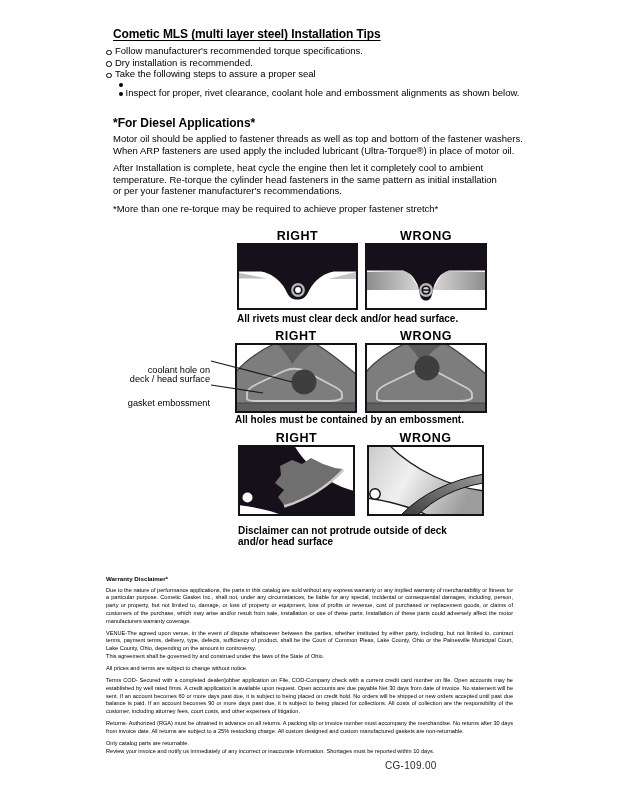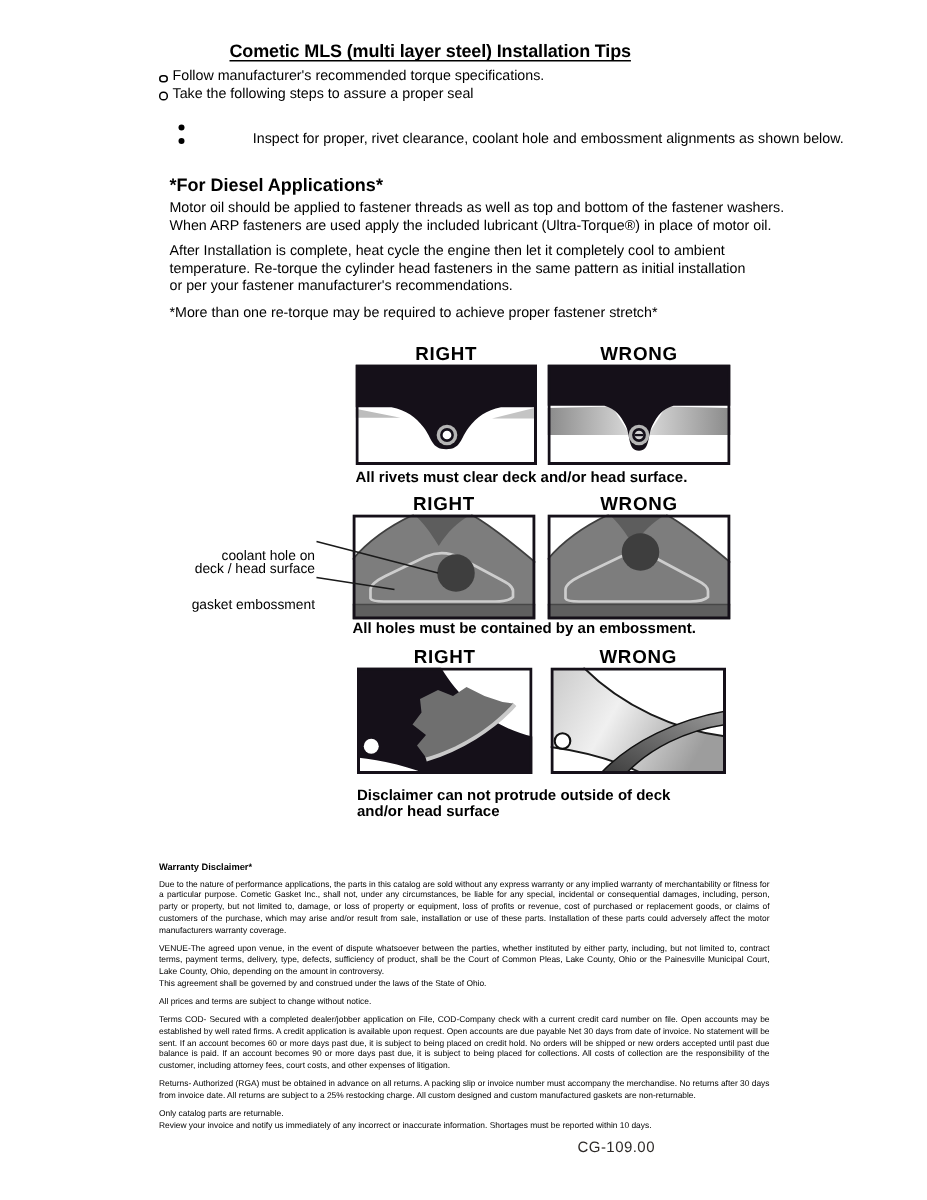--- a/index.html
+++ b/index.html
@@ -1,19 +1,19 @@
 <!DOCTYPE html>
 <html><head>
 <meta charset="utf-8">
 <style>
   html,body{margin:0;padding:0;background:#ffffff;}
   .page{position:relative;width:618px;height:800px;background:#ffffff;
         font-family:"Liberation Sans",sans-serif;color:#000;overflow:hidden;}
   .abs{position:absolute;}
-  .title{font-size:12px;font-weight:700;text-decoration:underline;text-underline-offset:2px;white-space:nowrap;letter-spacing:-0.1px;margin-left:40px;}
+  .title{font-size:12px;font-weight:700;text-decoration:underline;text-underline-offset:2px;white-space:nowrap;letter-spacing:-0.1px;}
   .h2{font-size:12px;font-weight:700;white-space:nowrap;}
   .body-line{font-size:9.5px;line-height:11.6px;white-space:nowrap;}
   .bullet-row{display:flex;align-items:center;font-size:9.5px;line-height:11.5px;white-space:nowrap;}
   .circle-marker{width:3.5px;height:3.5px;border:1px solid #000;border-radius:50%;margin:3.2px 3.5px 0 0;flex:0 0 auto;}
   .dot-marker{width:4px;height:4px;background:#000;border-radius:50%;margin:3.2px 2.5px 0 0;flex:0 0 auto;}
   .dw-label{font-size:12.5px;font-weight:700;letter-spacing:0.5px;text-align:center;}
   .caption{font-size:10px;font-weight:700;line-height:11.2px;white-space:nowrap;}
   .callout{font-size:9.2px;line-height:9.4px;text-align:right;white-space:nowrap;margin-top:22px;}
   .legal{font-size:5.6px;line-height:7.7px;width:407px;text-align:justify;}
   .legal .lh{font-size:6.2px;font-weight:700;margin-bottom:4px;text-align:left;}
@@ -29,29 +29,33 @@
 
   <div class="abs title" style="left:113px;top:27px;">Cometic MLS (multi layer steel) Installation Tips</div>
 
   <div class="abs" style="left:106px;top:45px;">
     <div class="bullet-row">
       <span class="circle-marker"></span>
       <span>Follow manufacturer's recommended torque specifications.</span>
     </div>
     <div class="bullet-row">
       <span class="circle-marker"></span>
+      <span>Dry installation is recommended.</span>
+    </div>
+    <div class="bullet-row">
+      <span class="circle-marker"></span>
       <span>Take the following steps to assure a proper seal</span>
     </div>
   </div>
 
   <div class="abs" style="left:119px;top:80px;">
     <div class="bullet-row" style="line-height:11px;">
       <span class="dot-marker"></span>
     </div>
-    <div class="bullet-row" style="line-height:11px;gap:43px;">
+    <div class="bullet-row" style="line-height:11px;">
       <span class="dot-marker"></span>
       <span>Inspect for proper, rivet clearance, coolant hole and embossment alignments as shown below.</span>
     </div>
   </div>
 
   <div class="abs h2" style="left:113px;top:116px;">*For Diesel Applications*</div>
 
   <div class="abs" style="left:113px;top:133px;">
     <div class="body-line">Motor oil should be applied to fastener threads as well as top and bottom of the fastener washers.</div>
     <div class="body-line">When ARP fasteners are used apply the included lubricant (Ultra-Torque®) in place of motor oil.</div>

